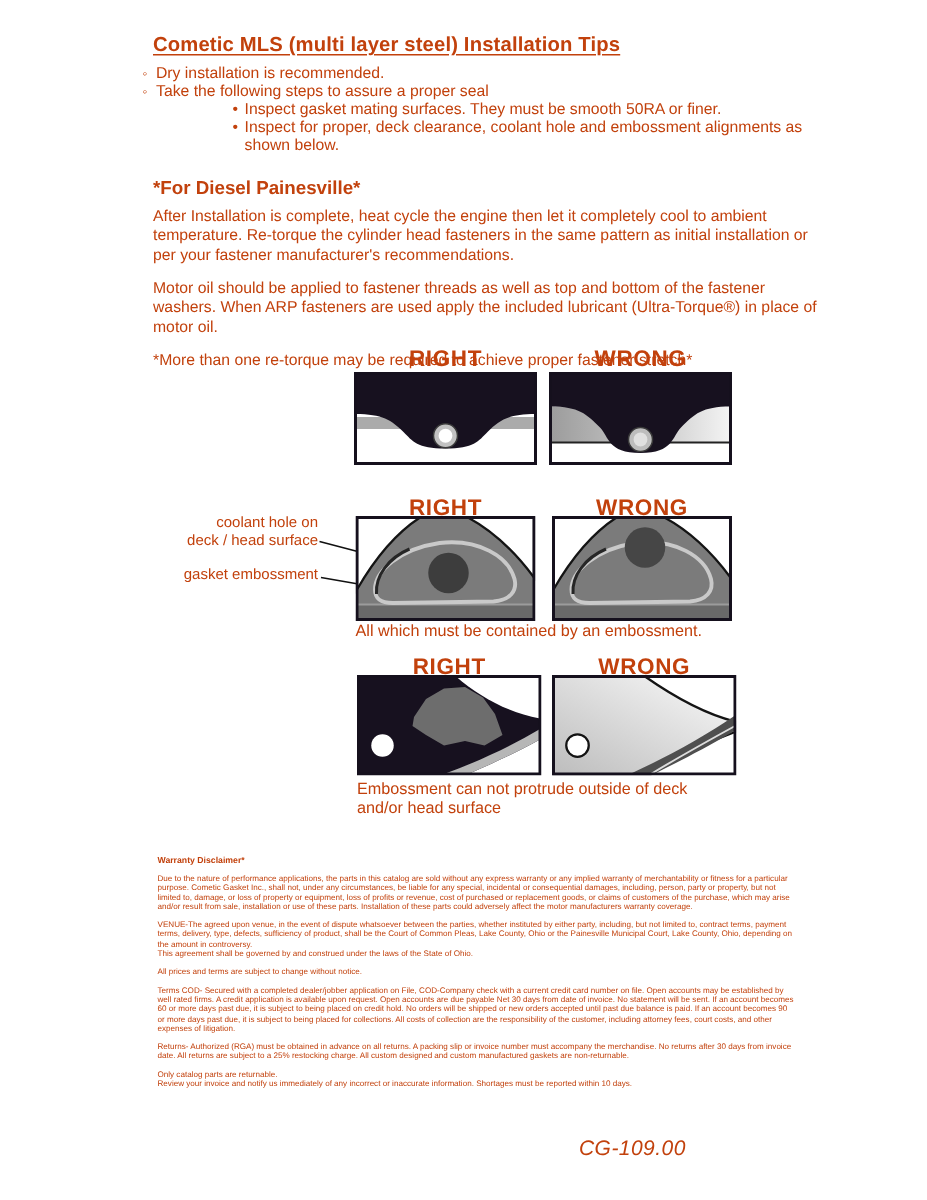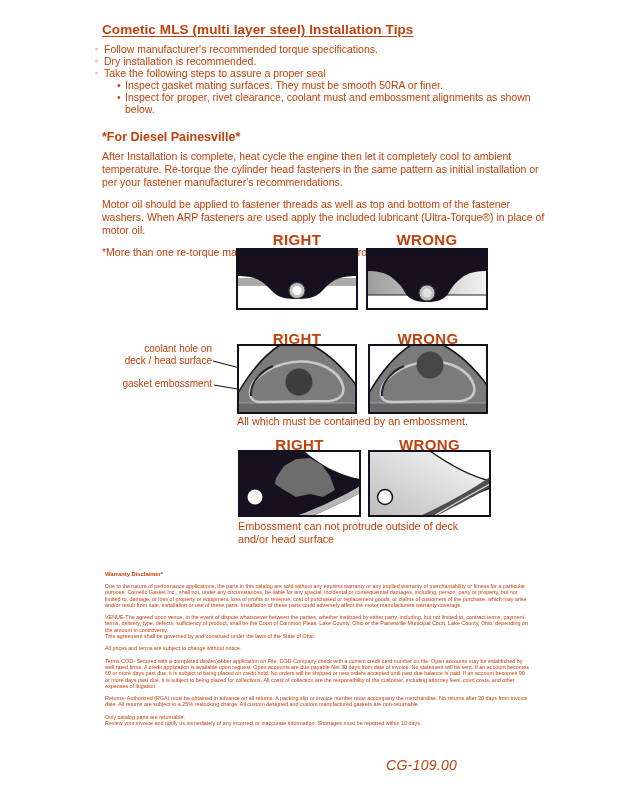--- a/index.html
+++ b/index.html
@@ -14,21 +14,21 @@
   
   .head{position:absolute;left:95px;top:22px;width:460px;}
   .doc-title{
     font-size:13.5px;font-weight:bold;margin:0 0 6px 7px;
     text-decoration:underline;text-underline-offset:2px;letter-spacing:.1px;
   }
   .bullets{list-style:none;margin:0;padding:0;font-size:10.5px;line-height:12px;}
   .bullets li{position:relative;padding-left:9px;}
   .bullets li::before{content:"\25E6";position:absolute;left:0;top:0;font-size:9px;}
   .subbullets{list-style:none;margin:0;padding:0 0 0 22px;font-size:10.5px;line-height:12px;}
-  .subbullets li{position:relative;padding-left:8px;}
+  .subbullets li{position:relative;padding-left:8px;margin-left:38px;}
   .subbullets li::before{content:"\2022";position:absolute;left:0;top:0;}
   .sec-head{font-size:12.5px;font-weight:bold;margin:15px 0 6px 7px;}
   .para{font-size:10.5px;line-height:13px;margin:0 0 9px 7px;width:446px;}
   
   .figrow{position:absolute;left:0;width:618px;padding-left:32px;}
   .fig1{top:231px;height:100px;}
   .fig2{top:330px;height:104px;}
   .fig3{top:436px;height:112px;}
   .figlabel{
     position:absolute;top:0;width:122px;text-align:center;
@@ -51,27 +51,26 @@
   .footer-code{position:absolute;left:386px;top:757px;font-size:14px;letter-spacing:.3px;font-style:italic;}
 </style>
 </head>
 <body>
 
 <div class="page">
 
   <div class="head">
     <h1 class="doc-title">Cometic MLS (multi layer steel) Installation Tips</h1>
     <ul class="bullets">
-      <li>Follow manufacturer's recommended torque specifications.</li>
       <li>Dry installation is recommended.</li>
       <li>Take the following steps to assure a proper seal</li>
     </ul>
     <ul class="subbullets">
       <li>Inspect gasket mating surfaces.  They must be smooth 50RA or finer.</li>
-      <li>Inspect for proper, rivet clearance, coolant must and embossment alignments as shown below.</li>
+      <li>Inspect for proper, deck clearance, coolant hole and embossment alignments as shown below.</li>
     </ul>
     <h2 class="sec-head">*For Diesel Painesville*</h2>
     <p class="para">After Installation is complete, heat cycle the engine then let it completely cool to ambient temperature. Re-torque the cylinder head fasteners in the same pattern as initial installation or per your fastener manufacturer's recommendations.</p>
     <p class="para">Motor oil should be applied to fastener threads as well as top and bottom of the fastener washers. When ARP fasteners are used apply the included lubricant (Ultra-Torque®) in place of motor oil.</p>
     <p class="para">*More than one re-torque may be required to achieve proper fastener stretch*</p>
   </div>
 
   <div class="figrow fig1">
     <div class="figlabel lab-left">RIGHT</div>
     <div class="figlabel lab-right">WRONG</div>

